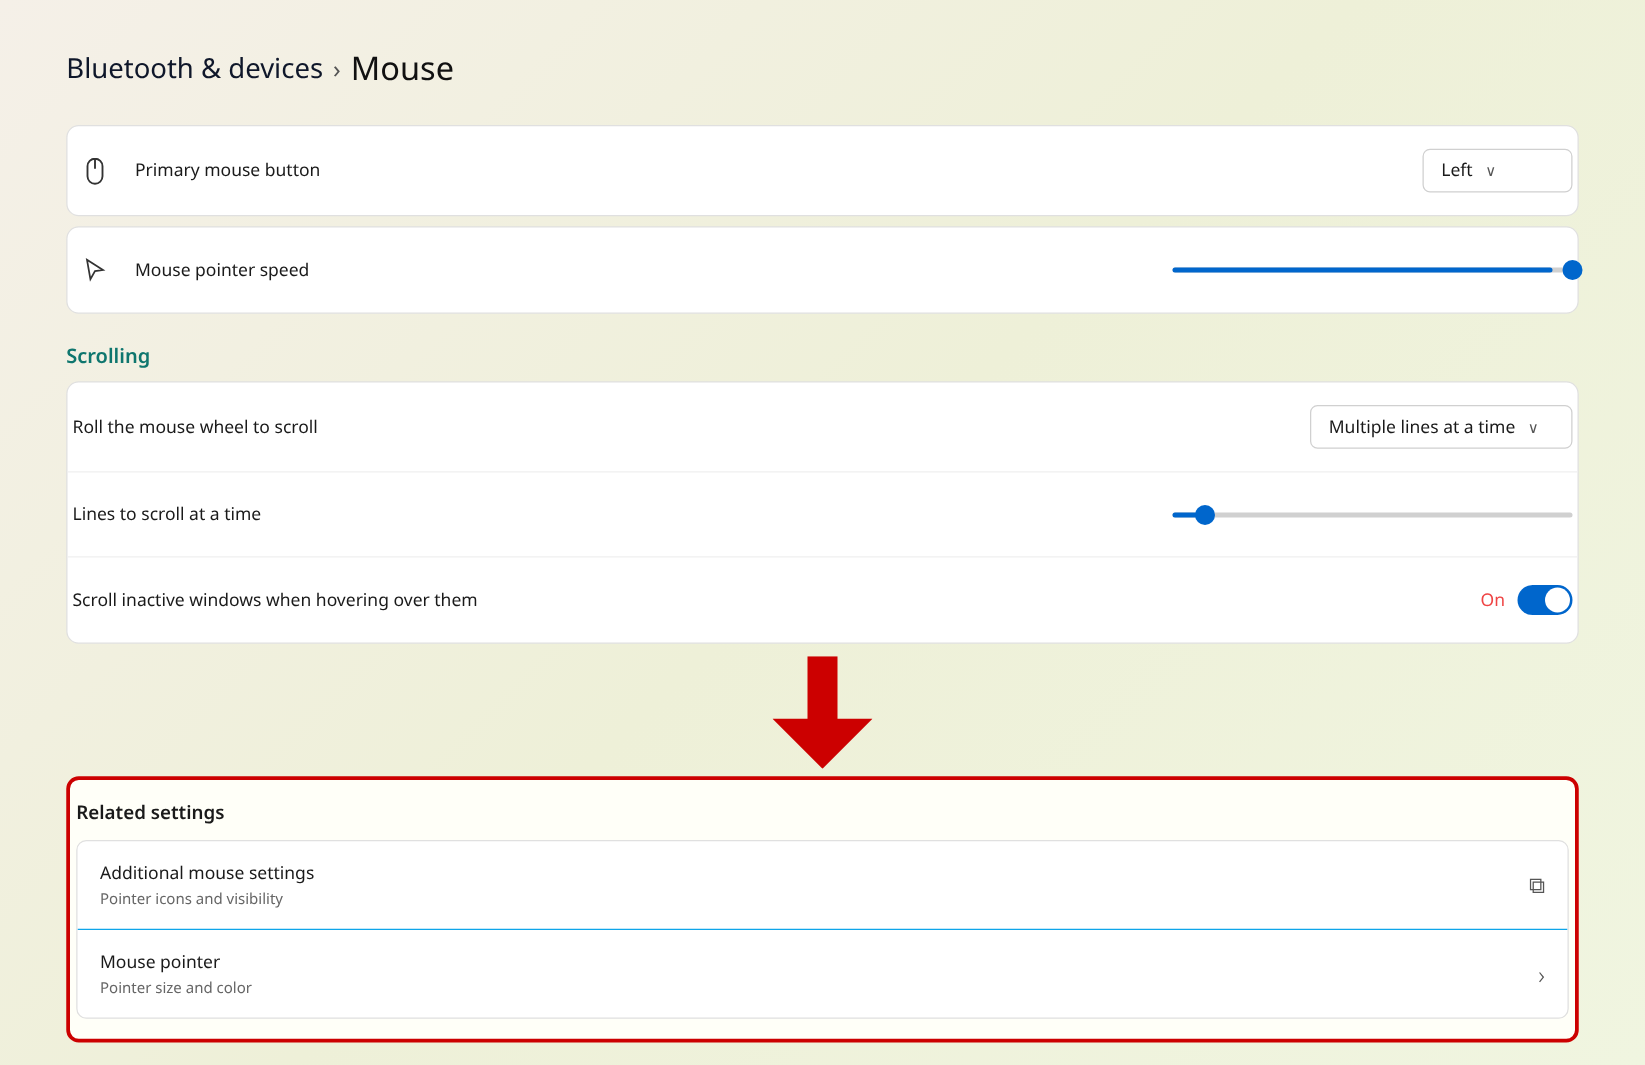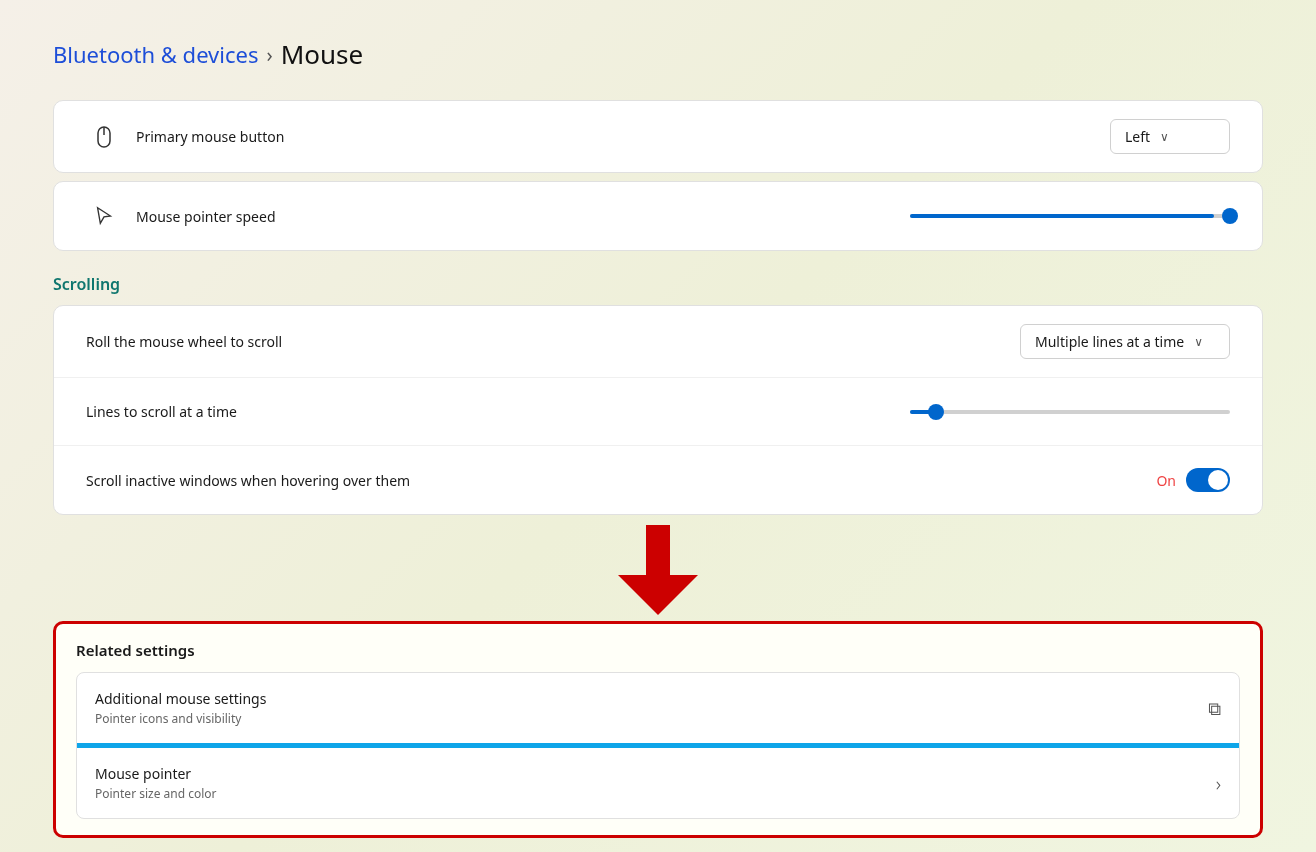--- a/index.html
+++ b/index.html
@@ -28,21 +28,21 @@
 
     .breadcrumb {
       display: flex;
       align-items: center;
       gap: 8px;
       margin-bottom: 28px;
     }
 
     .breadcrumb-parent {
       font-size: 22px;
-      color: #1d4ed8;
+      color: #0f172a;
       font-weight: 400;
       cursor: pointer;
     }
 
     .breadcrumb-separator {
       font-size: 20px;
       color: #555;
     }
 
     .breadcrumb-current {
@@ -54,21 +54,21 @@
     .settings-card {
       background: #ffffff;
       border-radius: 10px;
       margin-bottom: 4px;
       border: 1px solid #e0e0e0;
     }
 
     .settings-row {
       display: flex;
       align-items: center;
-      padding: 18px 32px;
+      padding: 18px 4px;
       min-height: 68px;
       border-bottom: 1px solid #f0f0f0;
     }
 
     .settings-row:last-child {
       border-bottom: none;
     }
 
     .row-icon {
       width: 36px;
@@ -192,21 +192,21 @@
       top: 2px;
       width: 20px;
       height: 20px;
       border-radius: 50%;
       background: #fff;
     }
 
     .related-settings-section {
       border: 3px solid #cc0000;
       border-radius: 10px;
-      padding: 16px 20px;
+      padding: 16px 5px;
       margin-top: 16px;
       background: #fffff8;
     }
 
     .related-settings-title {
       font-size: 15px;
       font-weight: 600;
       color: #1a1a1a;
       margin-bottom: 12px;
     }
@@ -215,21 +215,21 @@
       background: #ffffff;
       border-radius: 8px;
       border: 1px solid #e0e0e0;
       overflow: hidden;
     }
 
     .related-row {
       display: flex;
       align-items: center;
       padding: 16px 18px;
-      border-bottom: 5px solid #0ea5e9;
+      border-bottom: 1px solid #0ea5e9;
       cursor: pointer;
     }
 
     .related-row:last-child {
       border-bottom: none;
     }
 
     .related-row-text {
       flex: 1;
     }

